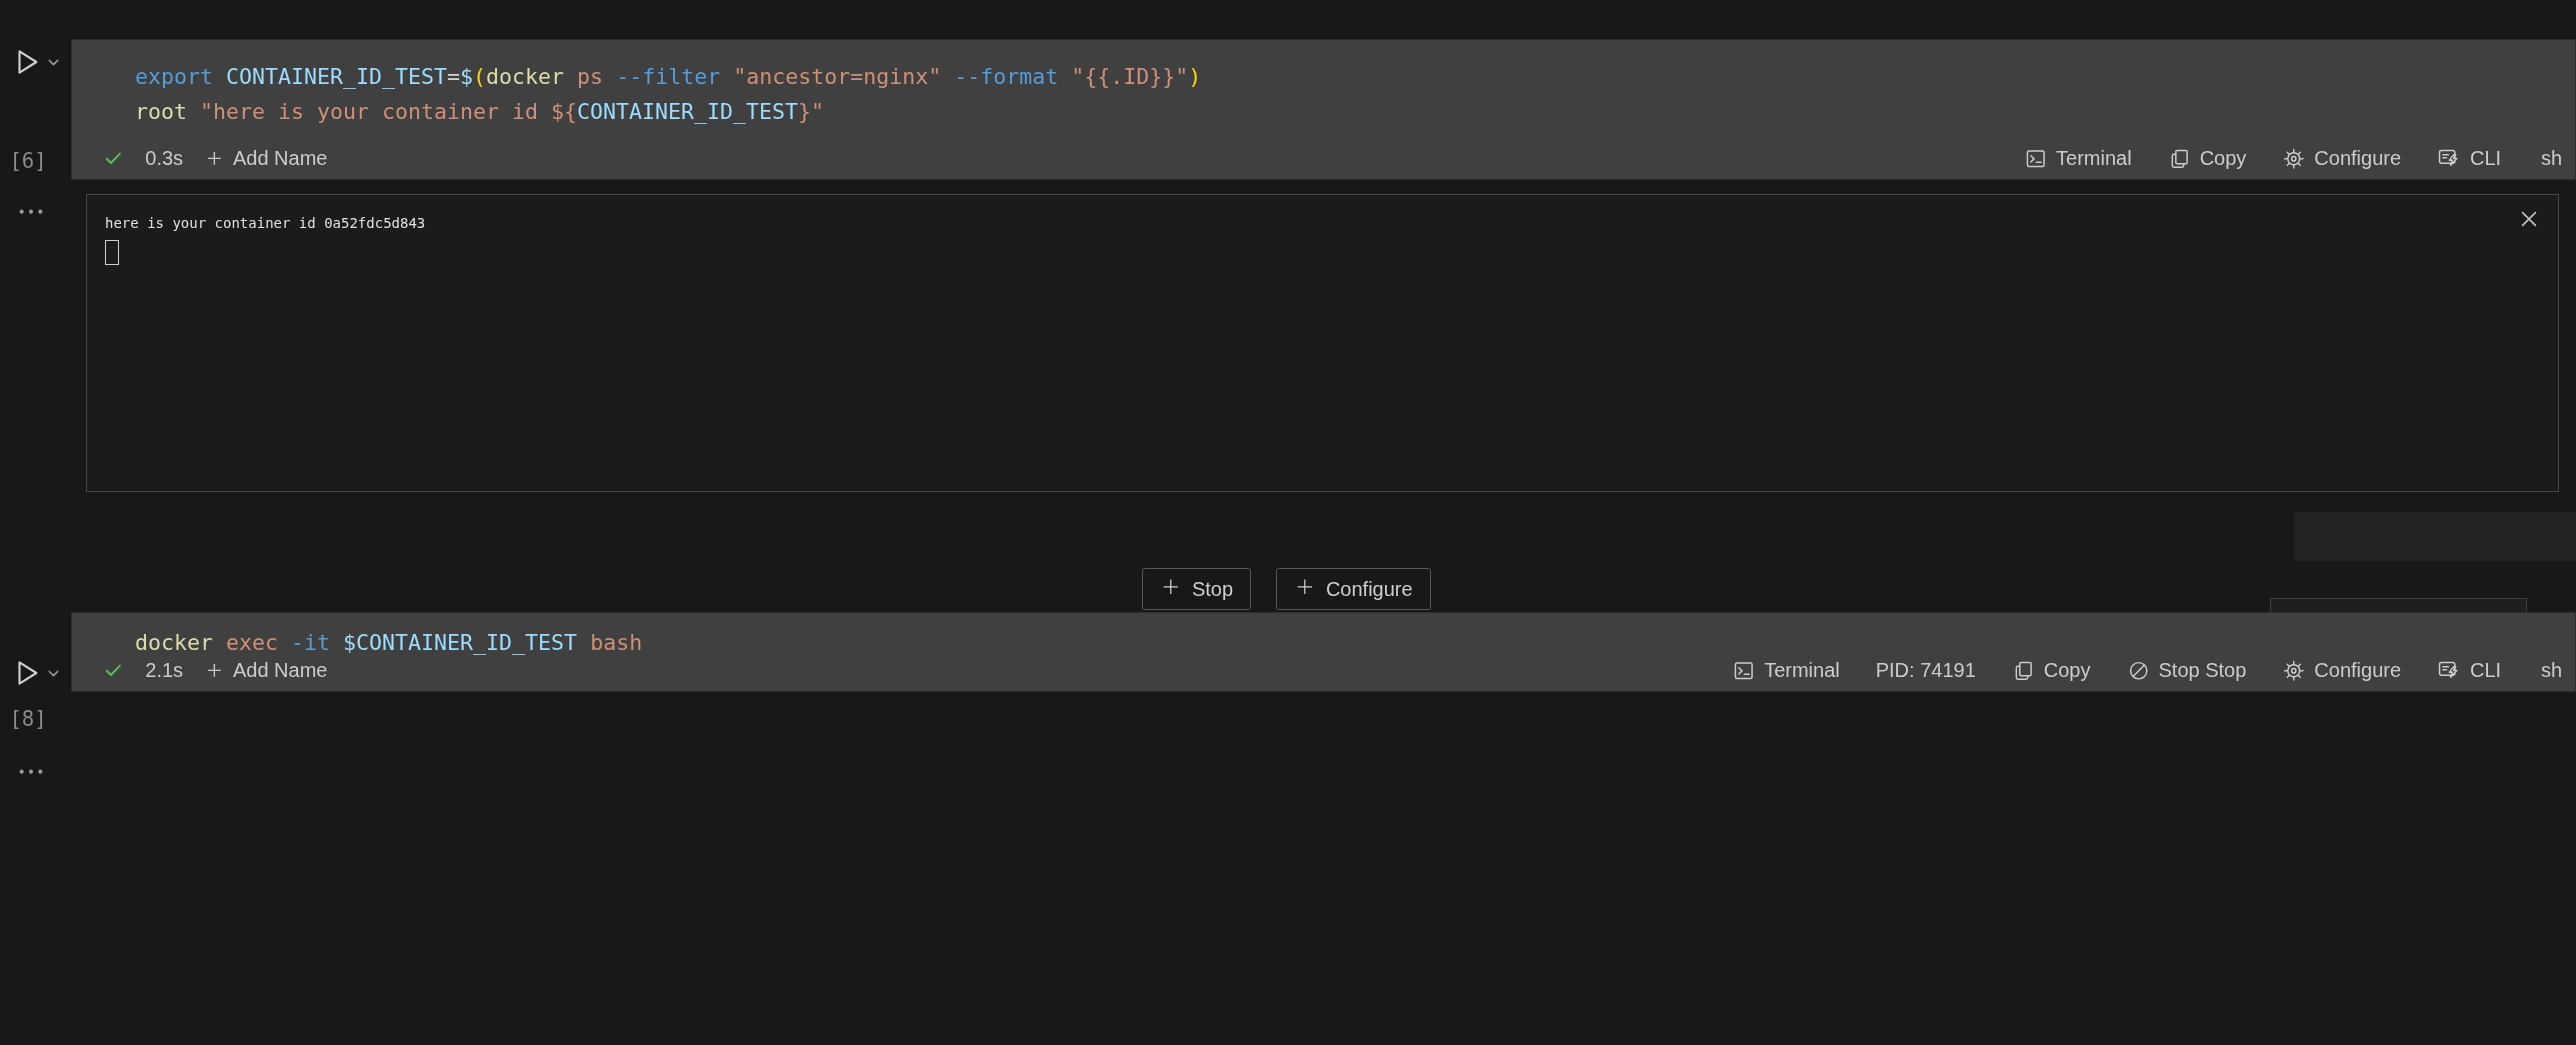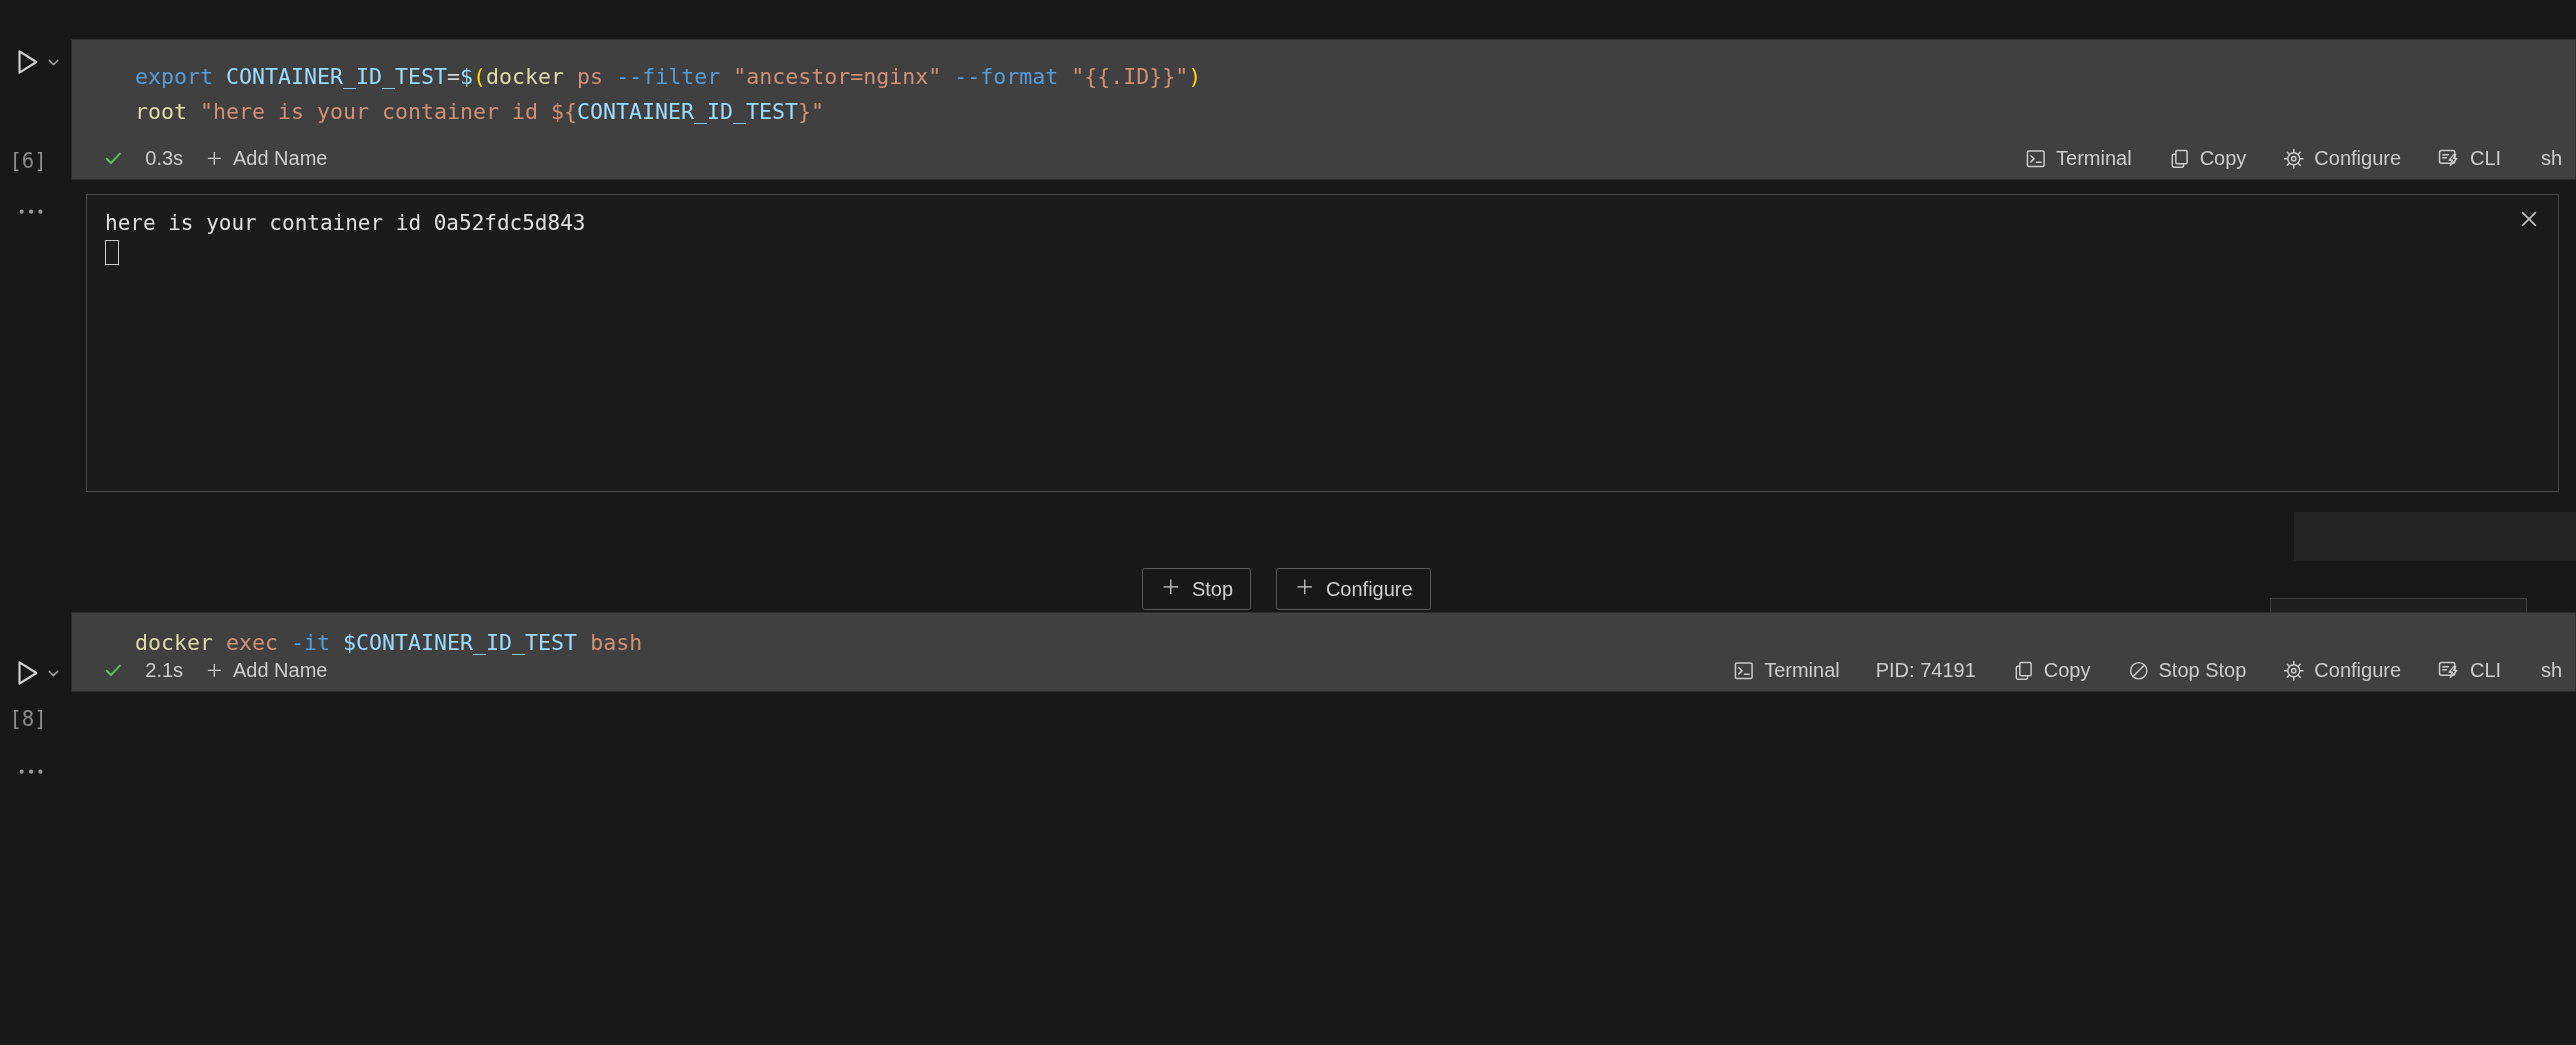--- a/index.html
+++ b/index.html
@@ -48,21 +48,21 @@
 
   
   .output-box {
     position:absolute; left:86px; width:2473px;
     background:#1b1b1b; border:0.9px solid #474747;
   }
   .output-1 { top:194px; height:298px; }
   .output-2 { top:752px; height:293px; border:1.9px solid #4a90d9; }
   .term-pad { padding:14px 19px 0 18px; }
   .term-line {
-    font-family:"DejaVu Sans Mono", monospace; font-size:21px;
+    font-family:"DejaVu Sans Mono", monospace; font-size:14px;
     line-height:28px; color:#e0e0e0; white-space:pre; display:flex; align-items:center;
   }
   .term-text { display:inline; }
   .hollow-cursor {
     display:inline-block; width:14px; height:25.4px;
     border:1.9px solid #cfcfcf; margin-top:2.8px;
   }
   .bar-cursor {
     display:inline-block; width:2.8px; height:25.4px; background:#d9d9d9; margin-left:10.3px;
   }

